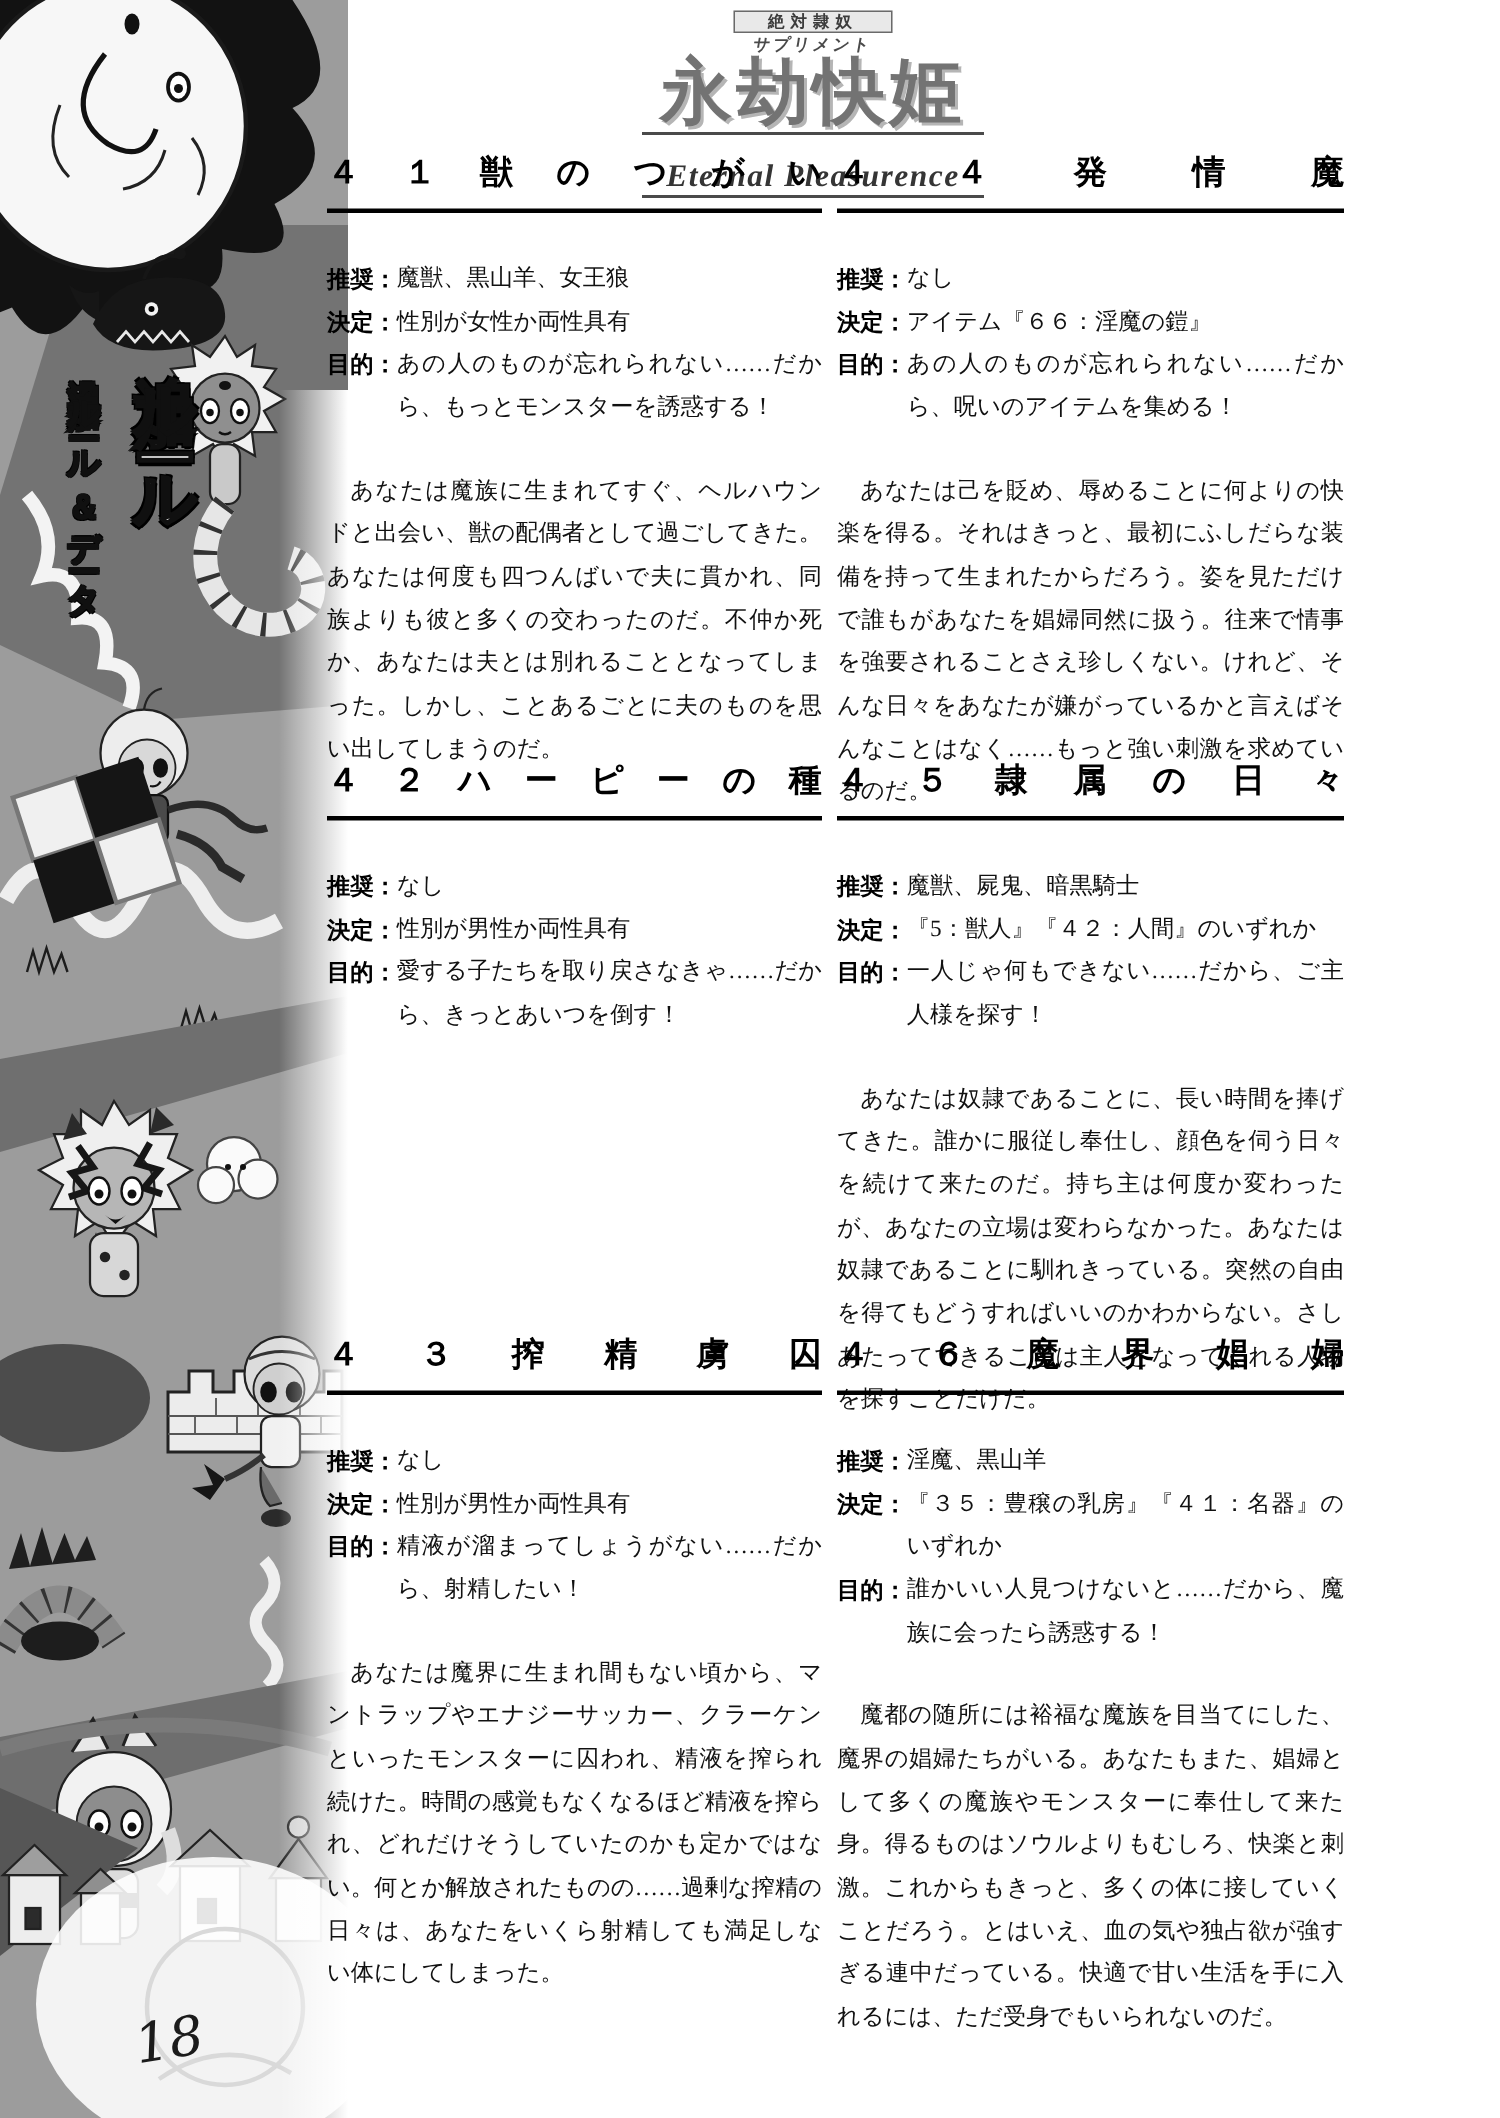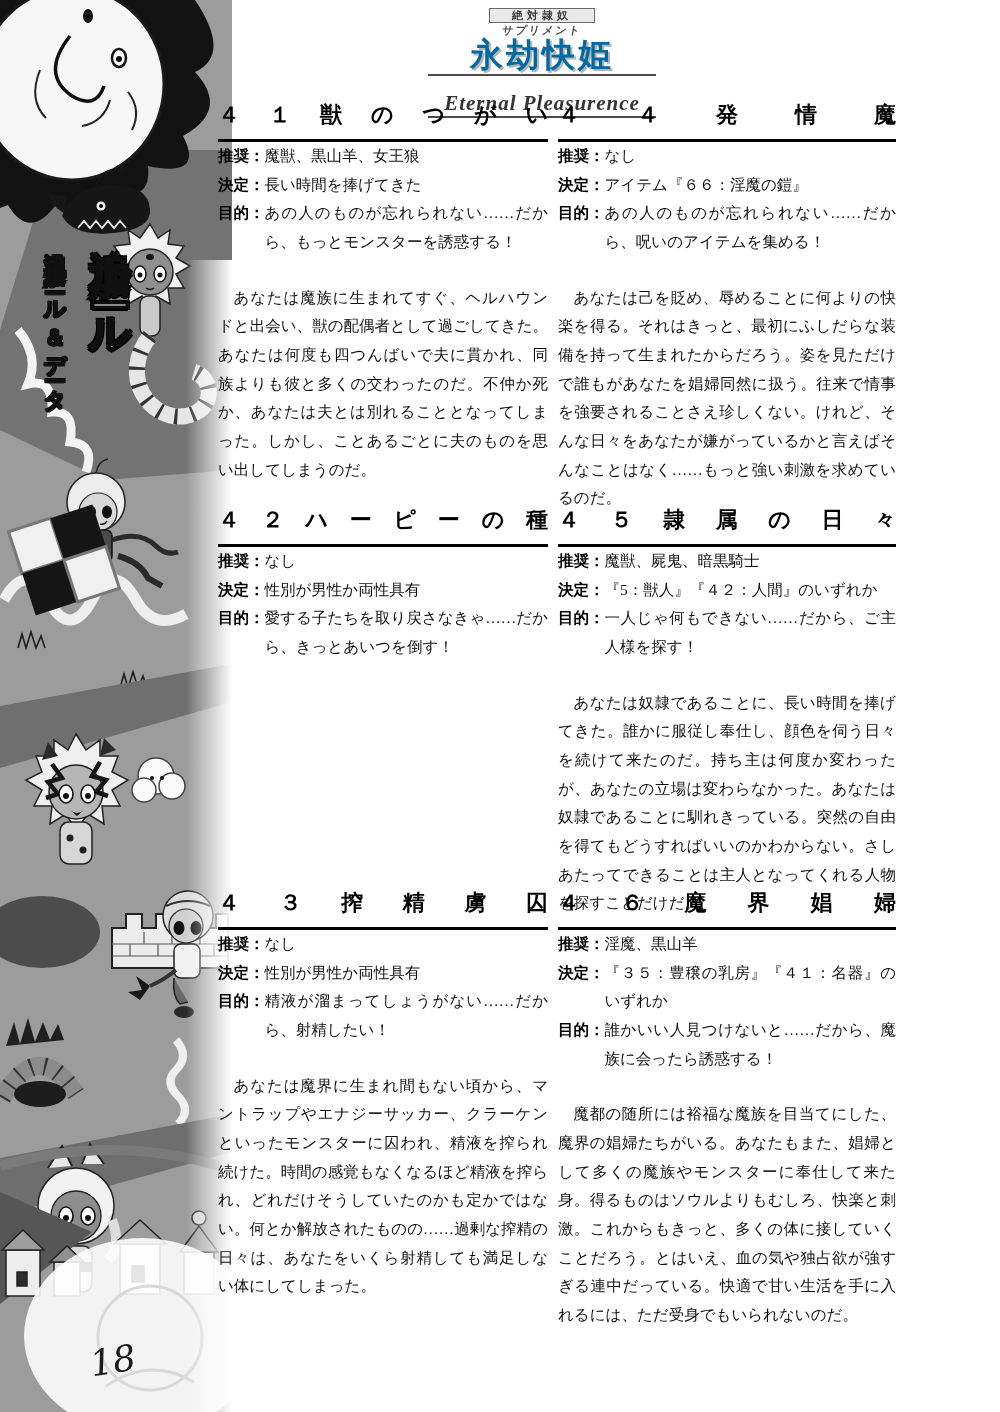--- a/index.html
+++ b/index.html
@@ -38,21 +38,21 @@
     display:inline-block;font-family:"DejaVu Sans",sans-serif;font-weight:bold;
     font-size:11px;letter-spacing:4px;color:#3c3c3c;background:#e9e9e9;
     border:1px solid #6a6a6a;padding:1px 22px;margin-bottom:1px;
   }
   .logo-series-sub{
     font-family:"DejaVu Sans",sans-serif;font-weight:bold;font-size:11px;
     letter-spacing:2px;color:#4a4a4a;transform:skewX(-10deg);margin:1px 0 2px 0;
   }
   .logo-main{
     font-family:"DejaVu Serif","Liberation Serif",serif;font-weight:900;
-    font-size:33px;letter-spacing:3px;color:#0369a1;
+    font-size:48px;letter-spacing:3px;color:#737373;
     text-shadow:2px 2px 0 #b5b5b5;
   }
   .logo-banner{
     display:inline-block;margin-top:3px;
     font-family:"Liberation Serif","DejaVu Serif",serif;font-style:italic;font-weight:bold;
     font-size:21px;letter-spacing:1px;color:#353535;
     border-top:2px solid #4a4a4a;border-bottom:2px solid #4a4a4a;padding:17px 16px 2px 16px;
   }
   
   .section{position:absolute;}
@@ -61,21 +61,21 @@
   .s2{left:218px;top:888px;width:330px;}
   .s3{left:558px;top:100px;width:338px;}
   .s4{left:558px;top:505px;width:338px;}
   .s5{left:558px;top:888px;width:338px;}
   .section-heading{
     display:flex;justify-content:space-between;align-items:baseline;
     font-family:"DejaVu Sans","Liberation Sans",sans-serif;font-weight:900;
     font-size:22px;color:#000;border-bottom:3px solid #000;padding-bottom:9px;
   }
   .section-heading>span{display:contents;}
-  .fields{font-size:15.5px;line-height:1.85;}
+  .fields{margin-top:30px;font-size:15.5px;line-height:1.85;}
   .field{display:flex;align-items:flex-start;}
   .f-label{
     flex:0 0 auto;font-family:"DejaVu Sans","Liberation Sans",sans-serif;
     font-weight:bold;color:#000;
   }
   .f-value{flex:1;font-family:Liberation Serif, serif;text-align:justify;color:#111;}
   .body-text{
     margin-top:27px;font-size:15.5px;line-height:1.85;
     text-align:justify;text-indent:1em;color:#111;
   }
@@ -270,21 +270,21 @@
       <span><span>４</span><span>１</span></span>
       <span><span>獣</span><span>の</span><span>つ</span><span>が</span><span>い</span></span>
     </div>
     <div class="fields">
       <div class="field">
           <span class="f-label">推奨：</span>
           <span class="f-value">魔獣、黒山羊、女王狼</span>
         </div>
       <div class="field">
           <span class="f-label">決定：</span>
-          <span class="f-value">長い時間を捧げてきた</span>
+          <span class="f-value">性別が女性か両性具有</span>
         </div>
       <div class="field">
           <span class="f-label">目的：</span>
           <span class="f-value">あの人のものが忘れられない……だから、もっとモンスターを誘惑する！</span>
         </div>
     </div>
     <div class="body-text">あなたは魔族に生まれてすぐ、ヘルハウンドと出会い、獣の配偶者として過ごしてきた。あなたは何度も四つんばいで夫に貫かれ、同族よりも彼と多くの交わったのだ。不仲か死か、あなたは夫とは別れることとなってしまった。しかし、ことあるごとに夫のものを思い出してしまうのだ。</div>
   </div>
 
   <div class="section s1">

